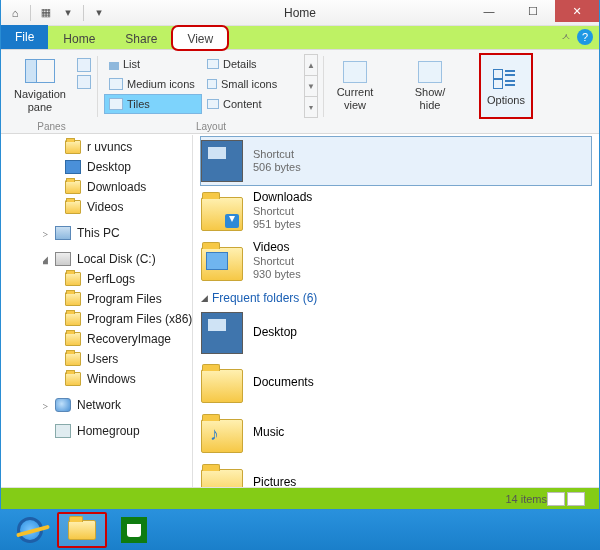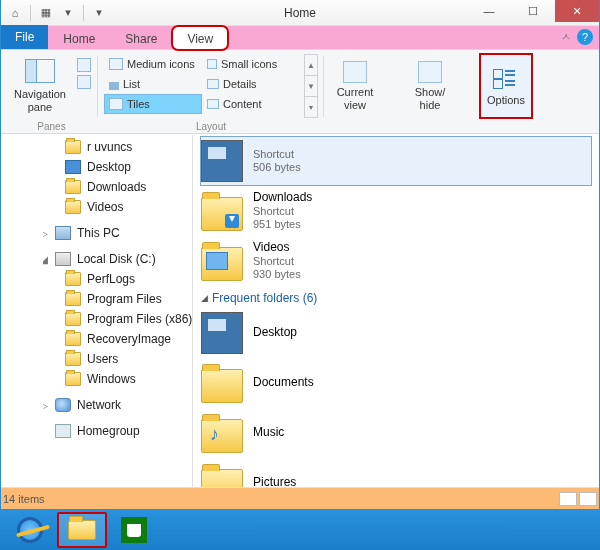--- a/index.html
+++ b/index.html
@@ -8,21 +8,21 @@
   
   .titlebar { height: 26px; background: linear-gradient(#fdfdfd,#f0f0f0); display: flex; align-items: center; position: relative; border-bottom: 1px solid #e0e0e0; }
   .qat { display: flex; align-items: center; gap: 2px; padding-left: 4px; }
   .qat-btn { width: 20px; height: 20px; display: flex; align-items: center; justify-content: center; font-size: 11px; color: #555; cursor: default; }
   .qat-sep { width: 1px; height: 16px; background: #ccc; margin: 0 3px; }
   .win-title { position: absolute; left: 50%; transform: translateX(-50%); font-size: 12px; color: #333; }
   .wincontrols { position: absolute; right: 0; top: 0; display: flex; }
   .wc { width: 44px; height: 22px; display: flex; align-items: center; justify-content: center; font-size: 11px; color: #333; }
   .wc.close { background: #c75050; color: #fff; }
   
-  .tabstrip { height: 24px; display: flex; align-items: flex-end; background: #f9a8d4; border-bottom: 1px solid #dadada; position: relative; }
+  .tabstrip { height: 24px; display: flex; align-items: flex-end; background: #bef264; border-bottom: 1px solid #dadada; position: relative; }
   .filetab { background: #1979ca; color: #fff; font-size: 12px; padding: 4px 14px; height: 24px; display: flex; align-items: center; }
   .rtab { font-size: 12px; color: #444; padding: 4px 14px; height: 24px; display: flex; align-items: center; border: 1px solid transparent; border-bottom: none; position: relative; top: 1px; }
   .rtab.sel { border-color: #dadada; background: #fff; border-radius: 6px; }
   .rtab.hl { outline: 2px solid #c00; outline-offset: -1px; }
   .tabright { position: absolute; right: 6px; top: 3px; display: flex; gap: 6px; align-items: center; }
   .helpcircle { width: 16px; height: 16px; border-radius: 50%; background: #1e98e4; color: #fff; font-size: 11px; display: flex; align-items: center; justify-content: center; }
   
   .ribbon { height: 84px; background: #f5f6f7; border-bottom: 1px solid #dadada; display: flex; padding: 2px 4px 0 4px; font-size: 11px; color: #333; }
   .rgroup { display: flex; flex-direction: column; align-items: center; padding: 2px 6px; position: relative; }
   .rgroup::after { content: ""; position: absolute; right: 0; top: 4px; bottom: 16px; width: 1px; background: #dcdcdc; }
@@ -69,21 +69,21 @@
   .tile .tic.big-folder { background: linear-gradient(#fff0b0,#f6c846); border:1px solid #caa636; border-radius:2px; position:relative; height:34px; margin-top:6px; }
   .tile .tic.big-folder::before{ content:""; position:absolute; top:-6px; left:0; width:16px; height:6px; background:#f6c846; border:1px solid #caa636; border-bottom:none; border-radius:2px 2px 0 0;}
   .overlay-dl { position:absolute; right:3px; bottom:2px; width:14px; height:14px; background:#2e89d6; border-radius:2px; }
   .overlay-dl::after{ content:""; position:absolute; left:4px; top:2px; width:0; height:0; border-left:3px solid transparent; border-right:3px solid transparent; border-top:6px solid #fff;}
   .overlay-vid { position:absolute; left:4px; top:4px; width:22px; height:18px; background:#6fb5ef; border:1px solid #3b7ec0;}
   .tinfo { display:flex; flex-direction:column; line-height:1.15; }
   .tinfo .sub { font-size:11px; color:#6a6a6a; }
   .section-hdr { color:#1a5fb4; font-size:12px; margin: 6px 0 4px 0; display:flex; align-items:center; gap:4px; }
   .section-hdr .caret { font-size:9px; color:#5a5a5a; }
   
-  .status { position:absolute; bottom:0; left:0; right:0; height:22px; border-top:1px solid #e0e0e0; display:flex; align-items:center; justify-content:space-between; padding:0 2px; font-size:11px; color:#555; background:#fdba74; }
+  .status { position:absolute; bottom:0; left:0; right:0; height:22px; border-top:1px solid #e0e0e0; display:flex; align-items:center; justify-content:flex-end; padding:0 14px; font-size:11px; color:#555; background:#84cc16; }
   .viewbtns { display:flex; gap:2px; }
   .viewbtns div { width:18px; height:14px; border:1px solid #bcbcbc; background:#fff; }
   
   .taskbar { position:absolute; left:0; right:0; bottom:0; height:40px; background:linear-gradient(#2991dd,#1a7fca); display:flex; align-items:center; padding:0 6px; gap:4px; }
   .tbtn { width:48px; height:34px; display:flex; align-items:center; justify-content:center; border-radius:1px; }
   .tbtn.explorer { background:rgba(255,255,255,0.18); outline:2px solid #c00; outline-offset:-1px; }
   .ie-ic { width:26px; height:26px; border:3px solid #1e5fa8; border-radius:50%; position:relative; background:radial-gradient(circle,#7cc5ff,#2a8fe0);}
   .ie-ic::after{content:""; position:absolute; left:-4px; top:9px; width:34px; height:4px; background:#f6c02a; transform:rotate(-15deg); border-radius:2px;}
   .fold-ic { width:28px; height:20px; background:linear-gradient(#fff0b0,#f6c846); border:1px solid #caa636; border-radius:2px; position:relative;}
   .fold-ic::before{content:""; position:absolute; top:-5px; left:0; width:12px; height:5px; background:#f6c846; border:1px solid #caa636; border-bottom:none; border-radius:2px 2px 0 0;}
@@ -138,36 +138,36 @@
         </div>
       </div>
       <div class="glabel">Panes</div>
     </div>
 
     <div class="rgroup">
       <div style="display:flex;">
         <div class="layout-grid">
           <div class="lrow">
             <div class="lcell">
+                <span class="mini" style="width:10px;height:4px;box-shadow:0 4px 0 #8fb8dc;border:none;background:#8fb8dc;"></span>
+                <span>List</span>
+              </div>
+            <div class="lcell">
+                <span class="mini" style="width:12px;height:10px;"></span>
+                <span>Details</span>
+              </div>
+          </div>
+          <div class="lrow">
+            <div class="lcell">
                 <span class="mini"></span>
                 <span>Medium icons</span>
               </div>
             <div class="lcell">
                 <span class="mini" style="width:10px;height:10px;"></span>
                 <span>Small icons</span>
-              </div>
-          </div>
-          <div class="lrow">
-            <div class="lcell">
-                <span class="mini" style="width:10px;height:4px;box-shadow:0 4px 0 #8fb8dc;border:none;background:#8fb8dc;"></span>
-                <span>List</span>
-              </div>
-            <div class="lcell">
-                <span class="mini" style="width:12px;height:10px;"></span>
-                <span>Details</span>
               </div>
           </div>
           <div class="lrow">
             <div class="lcell sel">
                 <span class="mini"></span>
                 <span>Tiles</span>
               </div>
             <div class="lcell">
                 <span class="mini" style="width:12px;height:10px;"></span>
                 <span>Content</span>

